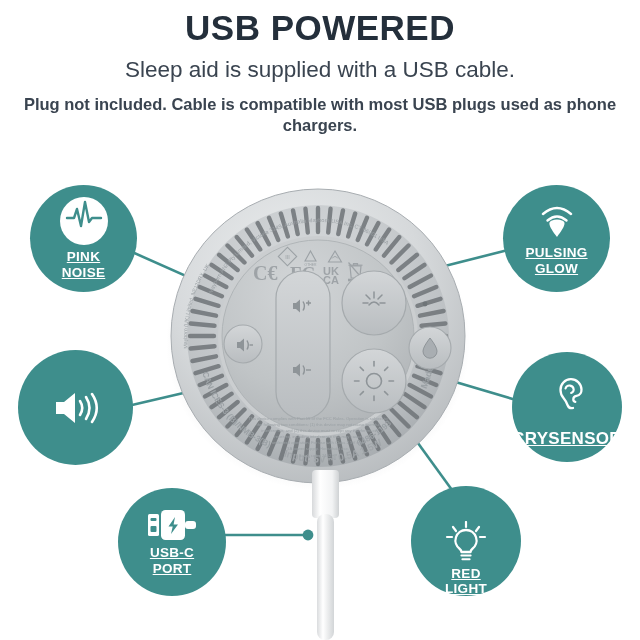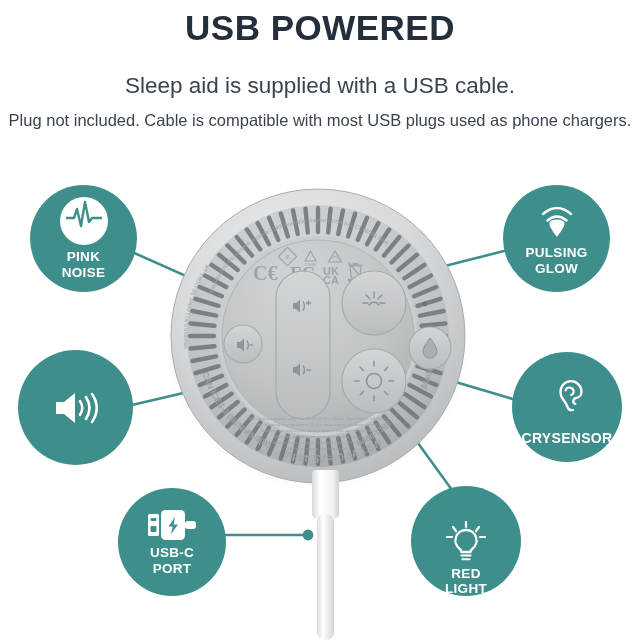--- a/index.html
+++ b/index.html
@@ -12,51 +12,51 @@
   }
   #stage{position:absolute;inset:0;width:640px;height:640px;}
 
   
   .hdr{position:absolute;left:0;right:0;top:0;text-align:center;}
   .hdr-title{
     font-size:35px;font-weight:bold;letter-spacing:.5px;
     color:#242F3B;margin-top:10px;line-height:1.05;
   }
   .hdr-sub{
-    font-size:22.5px;color:#3A4450;margin-top:26px;line-height:1.15;font-weight:normal;
+    font-size:22.5px;color:#3A4450;margin-top:10px;line-height:1.15;font-weight:normal;
   }
   .hdr-note{
-    font-size:16.5px;color:#3A4450;margin-top:11px;line-height:1.32;font-weight:normal;
+    font-size:16.5px;color:#3A4450;margin-top:11px;line-height:1.32;font-weight:bold;
   }
 
   
   #leaders{position:absolute;left:0;top:0;width:640px;height:640px;}
 
   
   .badge{
     position:absolute;border-radius:50%;
     background:#3E8E8C;
     display:flex;flex-direction:column;align-items:center;justify-content:center;
     color:#ffffff;text-align:center;
   }
   .badge .lbl{
     font-size:13.5px;font-weight:bold;line-height:1.12;letter-spacing:.3px;
-    margin-top:3px;white-space:pre-line;
+    margin-top:3px;white-space:pre-line;text-decoration:underline;
   }
   .badge .ico{display:block;line-height:0;}
 
   .b-pink   {left:30px; top:185px; width:107px;height:107px;}
   .b-vol    {left:18px; top:350px; width:115px;height:115px;}
   .b-usb    {left:118px;top:488px; width:108px;height:108px;}
   .b-glow   {left:503px;top:185px; width:107px;height:107px;}
   .b-cry    {left:512px;top:352px; width:110px;height:110px;}
   .b-red    {left:411px;top:486px; width:110px;height:110px;justify-content:flex-end;}
 
   .b-pink .lbl,.b-glow .lbl{margin-top:4px;}
-  .b-cry .lbl{font-size:14px;margin-top:17px;}
+  .b-cry .lbl{font-size:17px;margin-top:17px;}
 
   
   .disc{
     width:48px;height:48px;border-radius:50%;background:#ffffff;
     display:flex;align-items:center;justify-content:center;
   }
 
   
   #device{position:absolute;left:148px;top:176px;width:340px;height:320px;}
   

